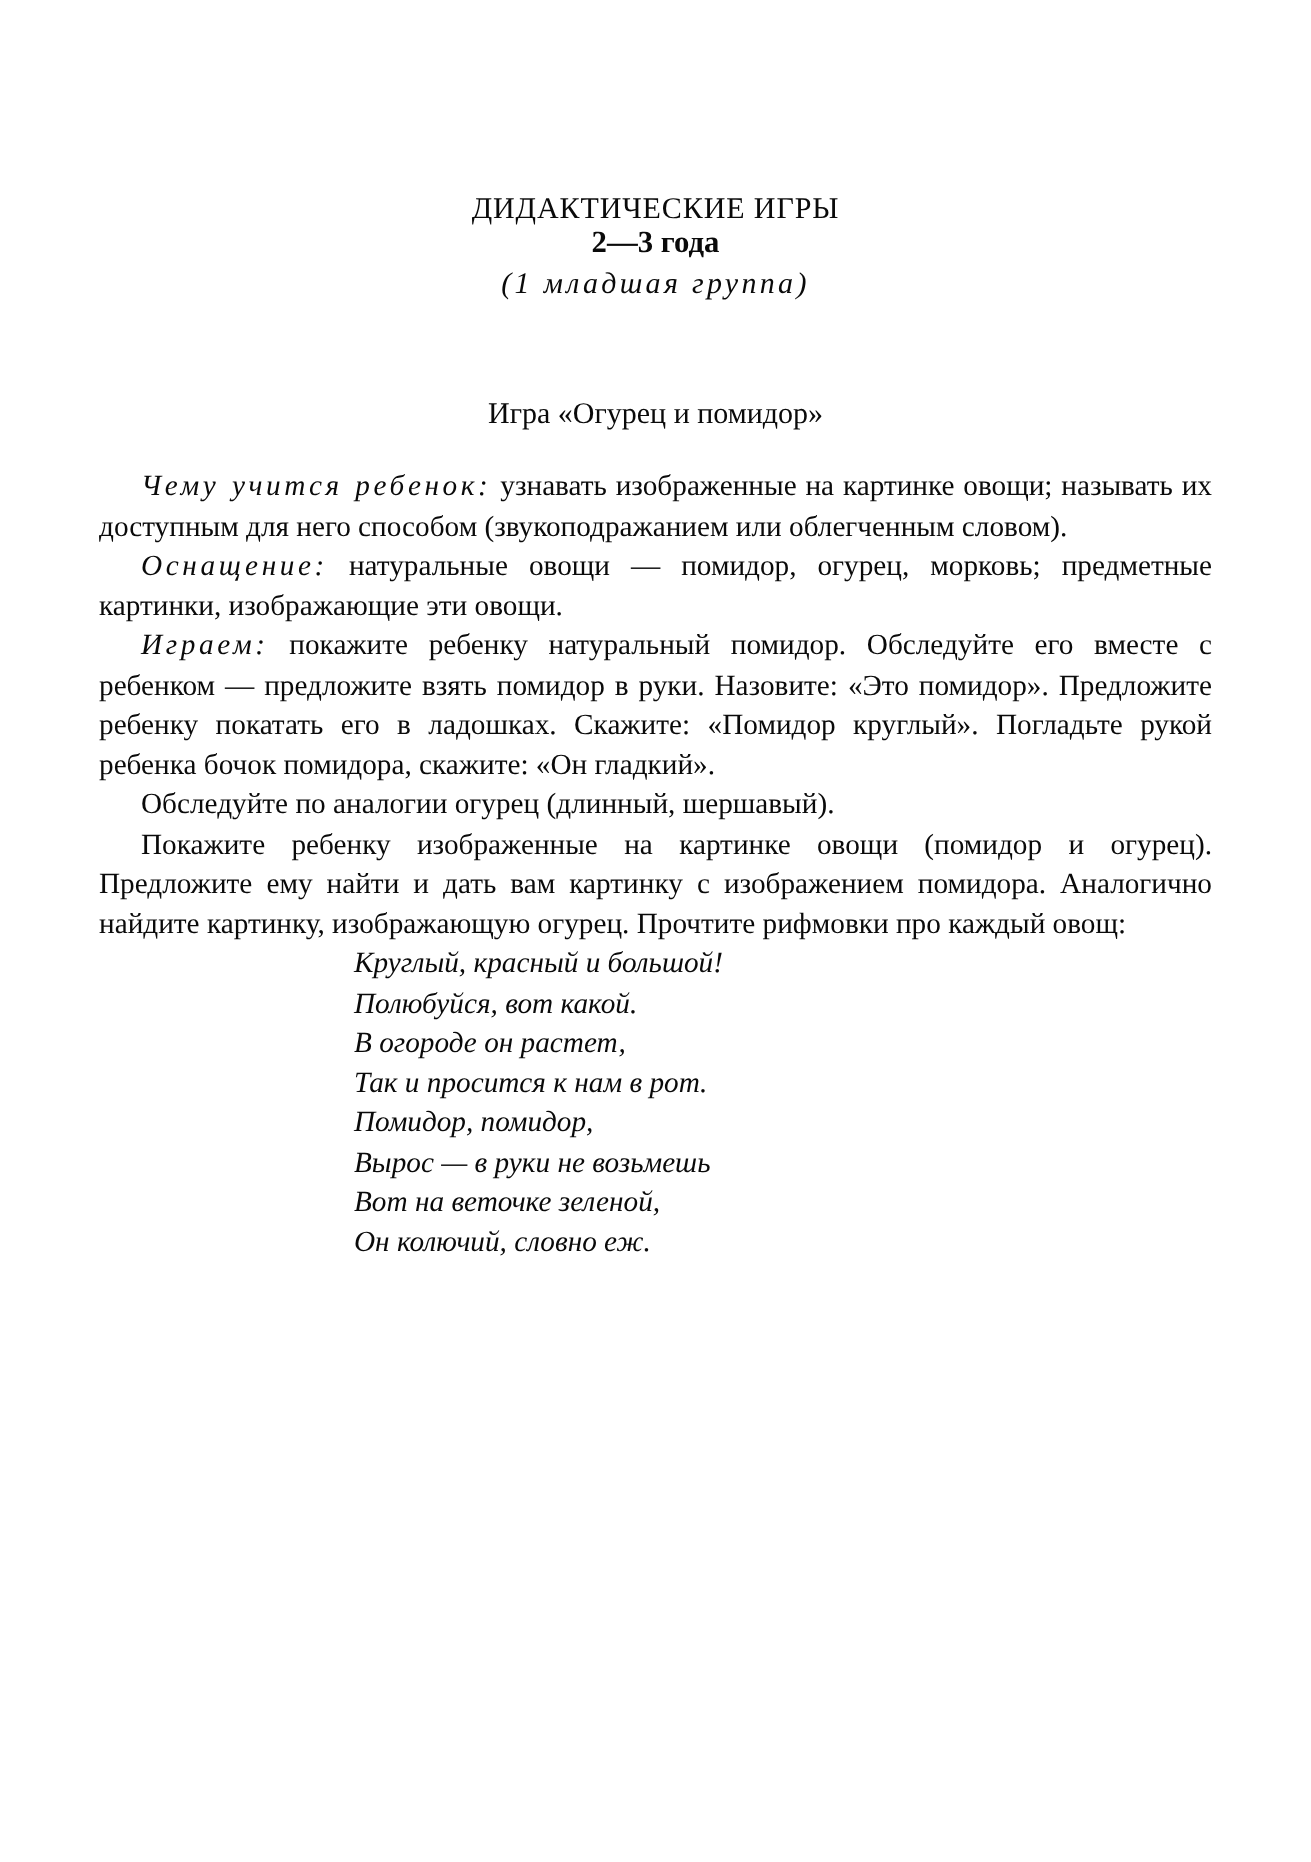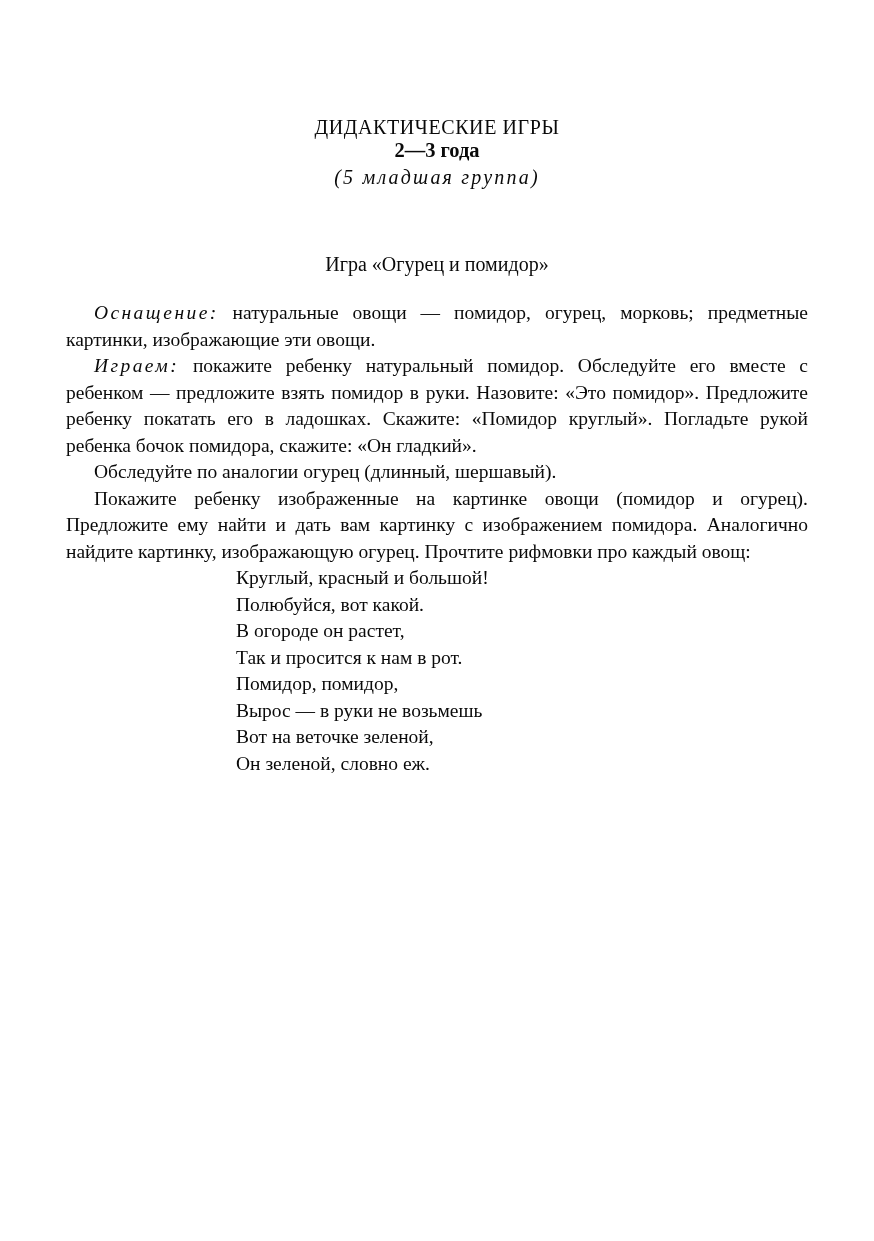--- a/index.html
+++ b/index.html
@@ -8,21 +8,21 @@
       width: 874px;
       height: 1241px;
       font-family: "Liberation Serif", serif;
       color: #0a0a0a;
       overflow: hidden;
     }
     .page {
       position: relative;
       width: 874px;
       height: 1087px;
-      padding: 0 66px;
+      padding: 12px 66px;
       background: #ffffff;
       border-radius: 17px;
     }
     .doc-title {
       padding-top: 116px;
       text-align: center;
       font-size: 20px;
       font-weight: normal;
       letter-spacing: 0.6px;
     }
@@ -57,54 +57,56 @@
     .lead {
       font-style: italic;
       letter-spacing: 2.4px;
     }
     .poem {
       margin-left: 170px;
     }
     .poem-line {
       text-align: left;
       white-space: nowrap;
+      font-style: italic;
     }
   </style>
 </head>
 <body>
 
 <div class="page">
 
   <div class="doc-title">ДИДАКТИЧЕСКИЕ ИГРЫ</div>
 
   <div class="age-block">
     <div class="age-heading">2—3 года</div>
-    <div class="group-heading">(5 младшая группа)</div>
+    <div class="group-heading">(1 младшая группа)</div>
   </div>
 
   <div class="game-title"><span>Игра </span><span class="bold">«Огурец и помидор»</span></div>
 
   <div class="body-text">
 
+    <p class="para"><span class="lead">Чему учится ребенок:</span> <span>узнавать изображенные на картинке овощи; называть их доступным для него способом (звукоподражанием или облегченным словом).</span></p>
 
     <p class="para"><span class="lead">Оснащение:</span> <span>натуральные овощи — помидор, огурец, морковь; предметные картинки, изображающие эти овощи.</span></p>
 
     <p class="para"><span class="lead">Играем:</span> <span>покажите ребенку натуральный помидор. Обследуйте его вместе с ребенком — предложите взять помидор в руки. Назовите: «Это помидор». Предложите ребенку покатать его в ладошках. Скажите: «Помидор круглый». Погладьте рукой ребенка бочок помидора, скажите: «Он гладкий».</span></p>
 
     <p class="para"><span>Обследуйте по аналогии огурец (длинный, шершавый).</span></p>
 
 
     <p class="para"><span>Покажите ребенку изображенные на картинке овощи (помидор и огурец). Предложите ему найти и дать вам картинку с изображением помидора. Аналогично найдите картинку, изображающую огурец. Прочтите рифмовки про каждый овощ:</span></p>
 
     <div class="poem">
       <div class="poem-line">Круглый, красный и большой!</div>
       <div class="poem-line">Полюбуйся, вот какой.</div>
       <div class="poem-line">В огороде он растет,</div>
       <div class="poem-line">Так и просится к нам в рот.</div>
       <div class="poem-line">Помидор, помидор,</div>
       <div class="poem-line">Вырос — в руки не возьмешь</div>
       <div class="poem-line">Вот на веточке зеленой,</div>
-      <div class="poem-line">Он зеленой, словно еж.</div>
+      <div class="poem-line">Он колючий, словно еж.</div>
     </div>
 
   </div>
 
 </div>
 
 </body></html>

